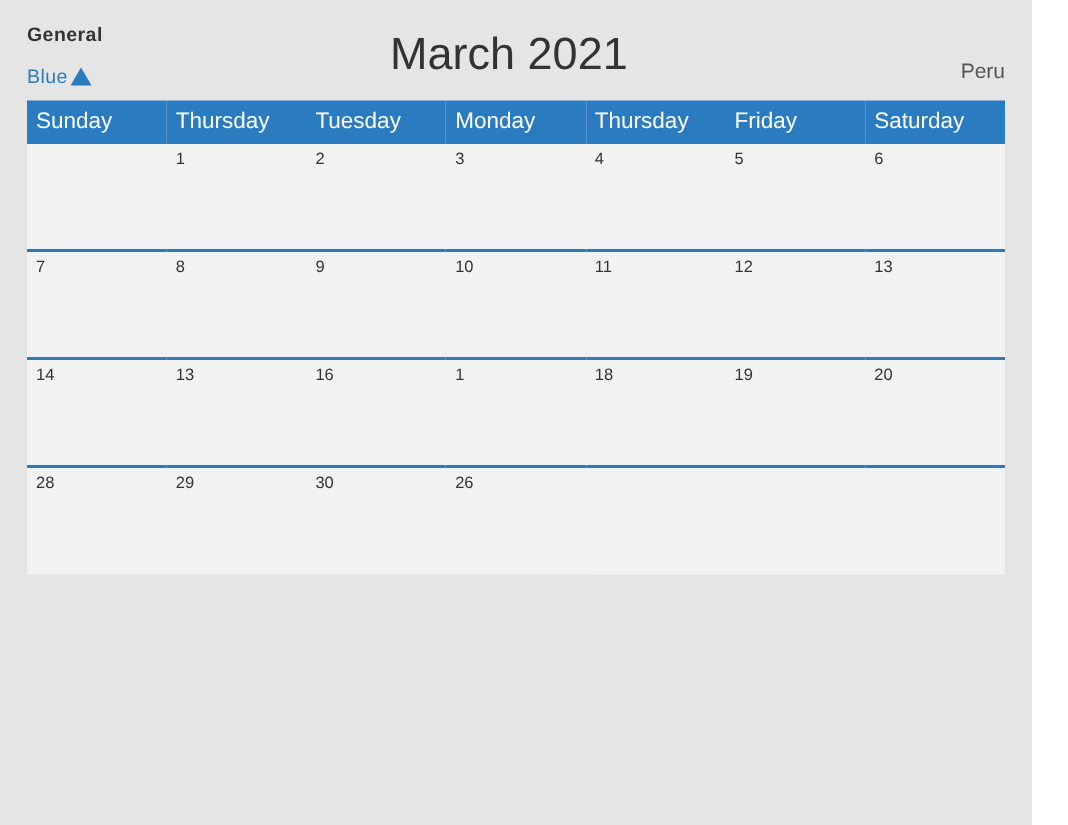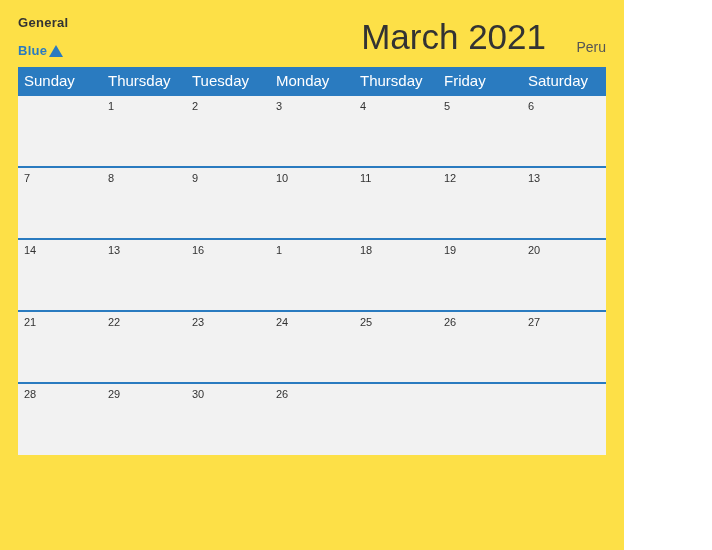--- a/index.html
+++ b/index.html
@@ -4,23 +4,23 @@
   <style>
     * { margin: 0; padding: 0; box-sizing: border-box; }
     body {
       width: 712px;
       height: 550px;
       background: #fff;
       font-family: Arial, sans-serif;
       overflow: hidden;
     }
     .page {
-      width: 624px;
+      width: 688px;
       height: 550px;
-      background: #fde047;
+      background: #e5e5e5;
       padding: 16px 18px 10px 18px;
     }
     
     .header {
       display: flex;
       align-items: center;
       justify-content: space-between;
       margin-bottom: 8px;
     }
     .logo {
@@ -30,41 +30,41 @@
       line-height: 1.1;
     }
     .logo-general {
       font-size: 13px;
       font-weight: bold;
       color: #333;
       letter-spacing: 0.3px;
     }
     .logo-blue {
       font-size: 13px;
-      font-weight: bold;
+      font-weight: normal;
       color: #2a7bc0;
       letter-spacing: 0.3px;
       display: flex;
       align-items: center;
       margin-top: 14px;
     }
     .logo-triangle {
       width: 0;
       height: 0;
       border-left: 7px solid transparent;
       border-right: 7px solid transparent;
       border-bottom: 12px solid #2a7bc0;
       margin-left: 2px;
       margin-bottom: 1px;
     }
     .calendar-title {
-      font-size: 35px;
+      font-size: 30px;
       font-weight: normal;
       color: #333;
-      text-align: right;
+      text-align: center;
       flex: 1;
     }
     .country-label {
       font-size: 14px;
       color: #555;
       min-width: 60px;
       text-align: right;
       margin-top: 20px;
     }
     
@@ -160,29 +160,20 @@
         <tr>
           <td><span class="day-num">14</span></td>
           <td><span class="day-num">13</span></td>
           <td><span class="day-num">16</span></td>
           <td><span class="day-num">1</span></td>
           <td><span class="day-num">18</span></td>
           <td><span class="day-num">19</span></td>
           <td><span class="day-num">20</span></td>
         </tr>
         <tr>
-          <td><span class="day-num">21</span></td>
-          <td><span class="day-num">22</span></td>
-          <td><span class="day-num">23</span></td>
-          <td><span class="day-num">24</span></td>
-          <td><span class="day-num">25</span></td>
-          <td><span class="day-num">26</span></td>
-          <td><span class="day-num">27</span></td>
-        </tr>
-        <tr>
           <td><span class="day-num">28</span></td>
           <td><span class="day-num">29</span></td>
           <td><span class="day-num">30</span></td>
           <td><span class="day-num">26</span></td>
           <td class="empty"></td>
           <td class="empty"></td>
           <td class="empty"></td>
         </tr>
       </tbody>
   </table>

